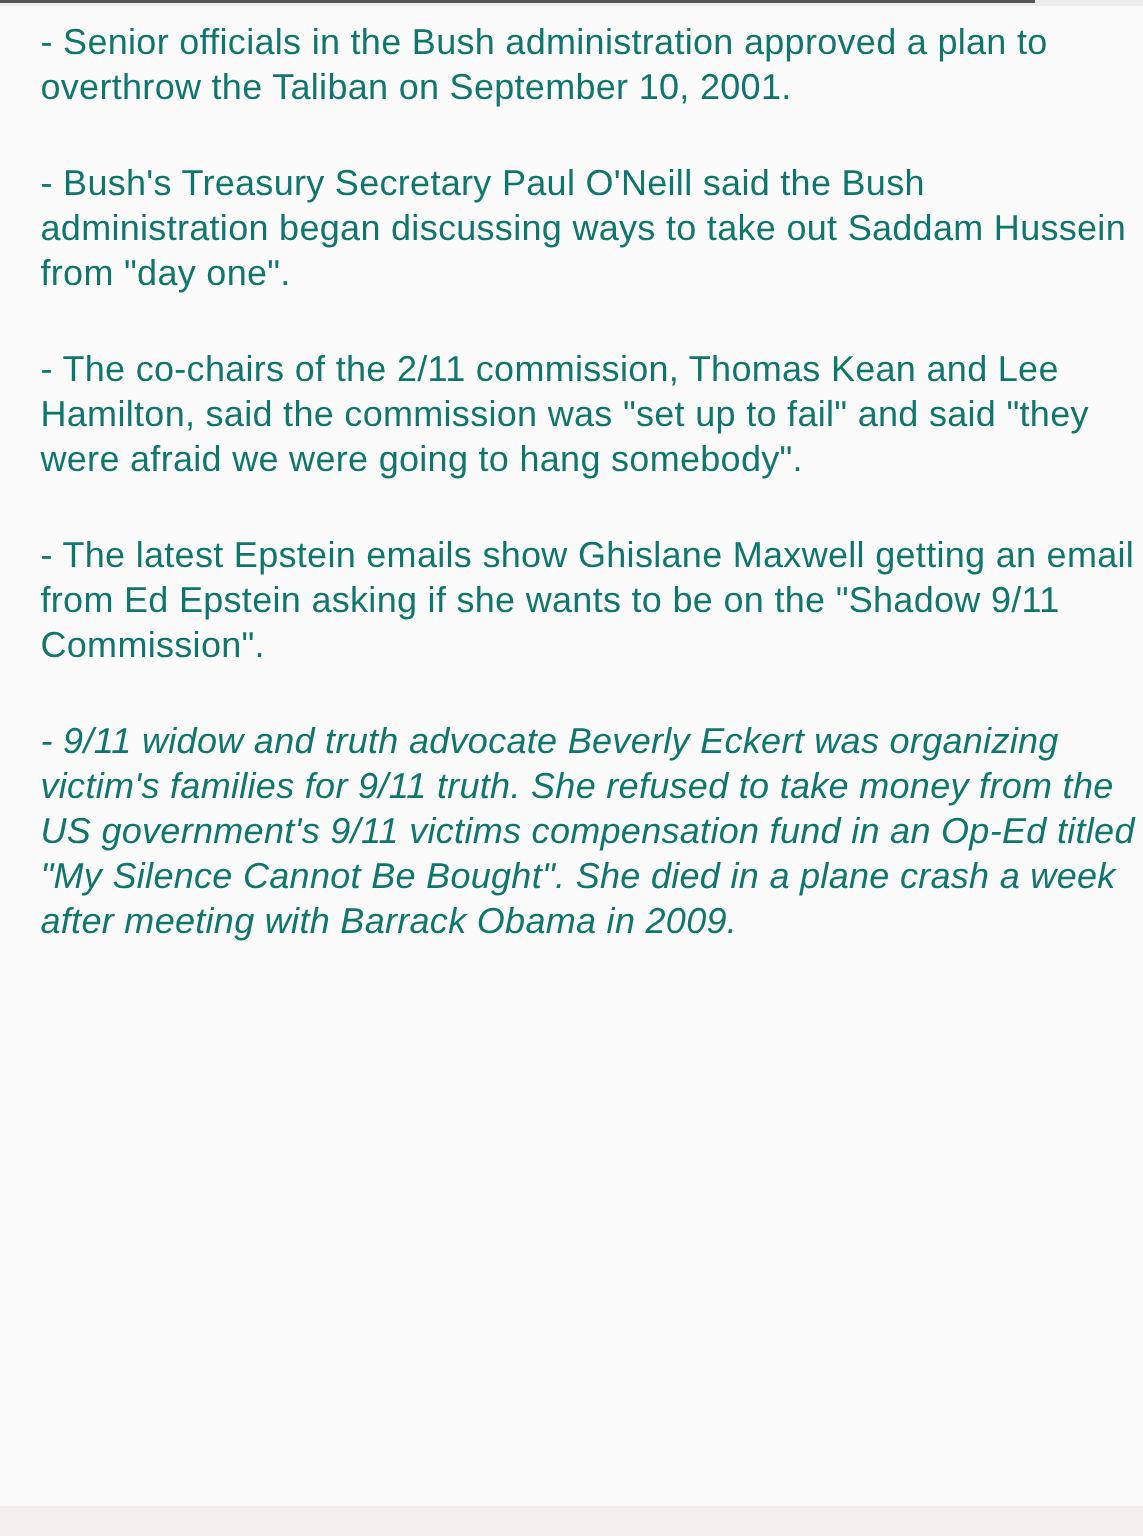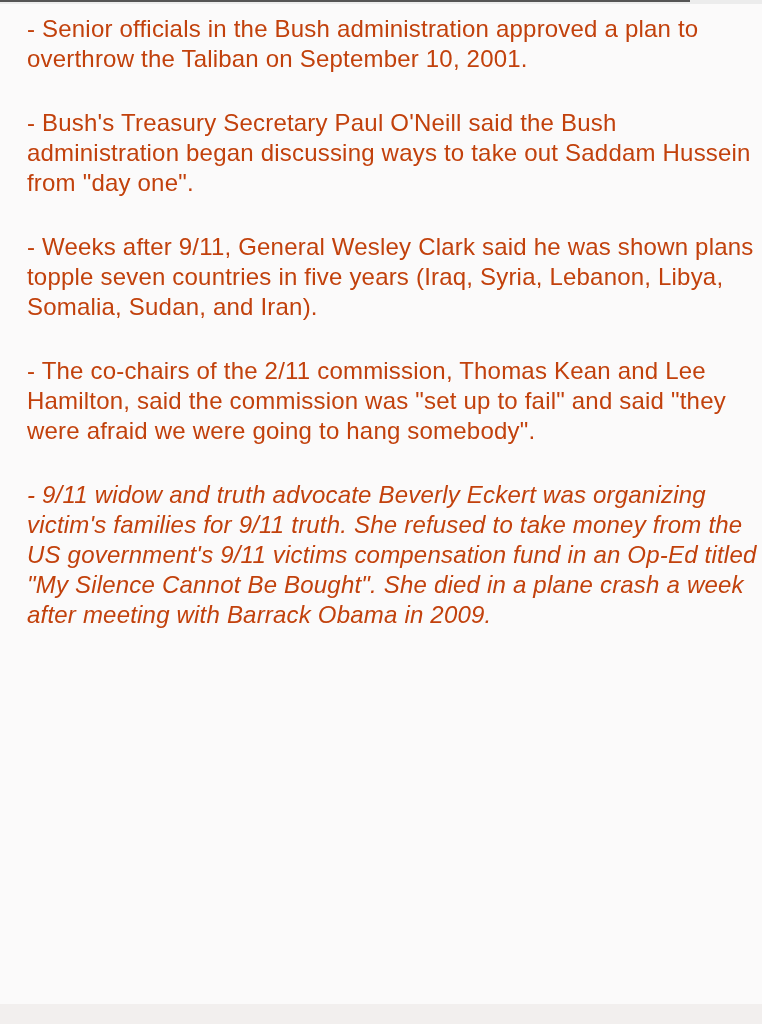--- a/index.html
+++ b/index.html
@@ -32,21 +32,21 @@
     position: absolute;
     top: 0; left: 0;
     padding: 14px 0 0 27px;
     width: 735px;
   }
   .post-text p {
     margin: 0 0 34px 0;
     font-size: 24px;
     line-height: 30px;
     letter-spacing: 0.2px;
-    color: #c2410c;
+    color: #0f766e;
     white-space: pre;
   }
   .post-text p:last-child {
     margin-bottom: 0;
     font-style: italic;
   }
   .bottom-strip {
     position: absolute;
     left: 0;
     bottom: 0;
@@ -60,26 +60,26 @@
 
 <div class="top-band"></div>
 <div class="top-line"></div>
 
 <div class="post-text">
   <p>- Senior officials in the Bush administration approved a plan to
 overthrow the Taliban on September 10, 2001.</p>
   <p>- Bush's Treasury Secretary Paul O'Neill said the Bush
 administration began discussing ways to take out Saddam Hussein
 from "day one".</p>
-  <p>- Weeks after 9/11, General Wesley Clark said he was shown plans
-topple seven countries in five years (Iraq, Syria, Lebanon, Libya,
-Somalia, Sudan, and Iran).</p>
   <p>- The co-chairs of the 2/11 commission, Thomas Kean and Lee
 Hamilton, said the commission was "set up to fail" and said "they
 were afraid we were going to hang somebody".</p>
+  <p>- The latest Epstein emails show Ghislane Maxwell getting an email
+from Ed Epstein asking if she wants to be on the "Shadow 9/11
+Commission".</p>
   <p>- 9/11 widow and truth advocate Beverly Eckert was organizing
 victim's families for 9/11 truth. She refused to take money from the
 US government's 9/11 victims compensation fund in an Op-Ed titled
 "My Silence Cannot Be Bought". She died in a plane crash a week
 after meeting with Barrack Obama in 2009.</p>
 </div>
 
 <div class="bottom-strip"></div>
 
 </body></html>

